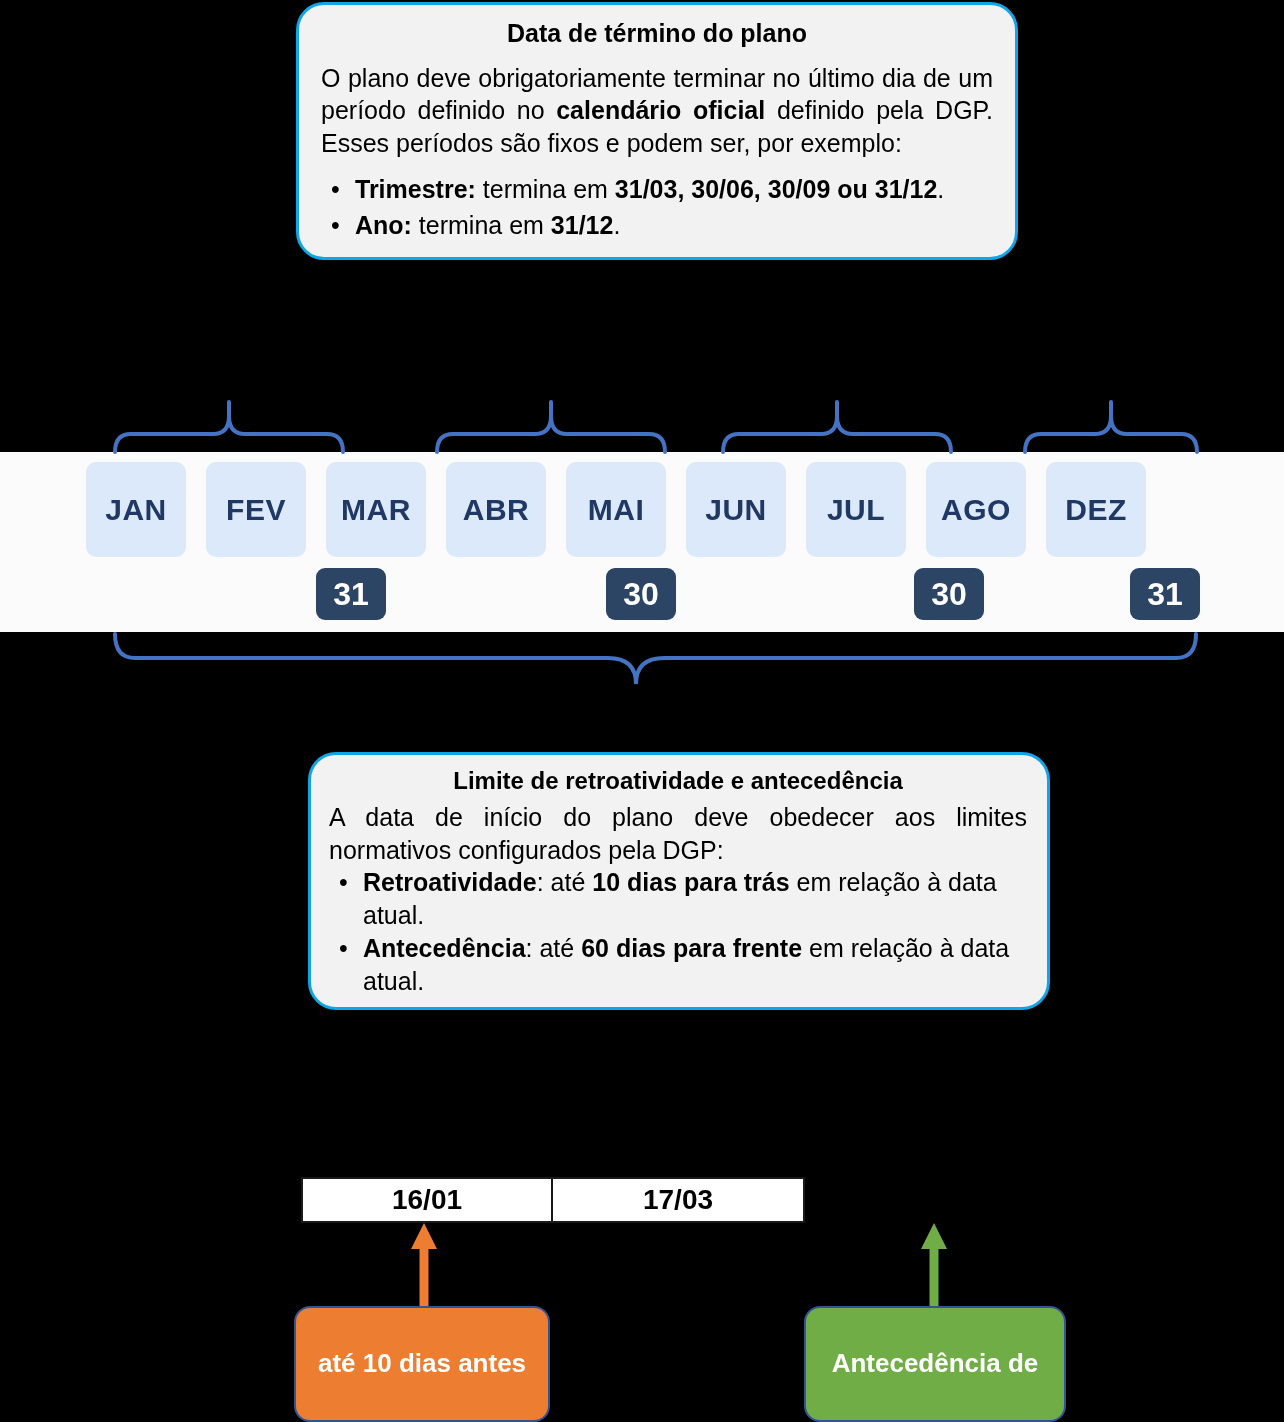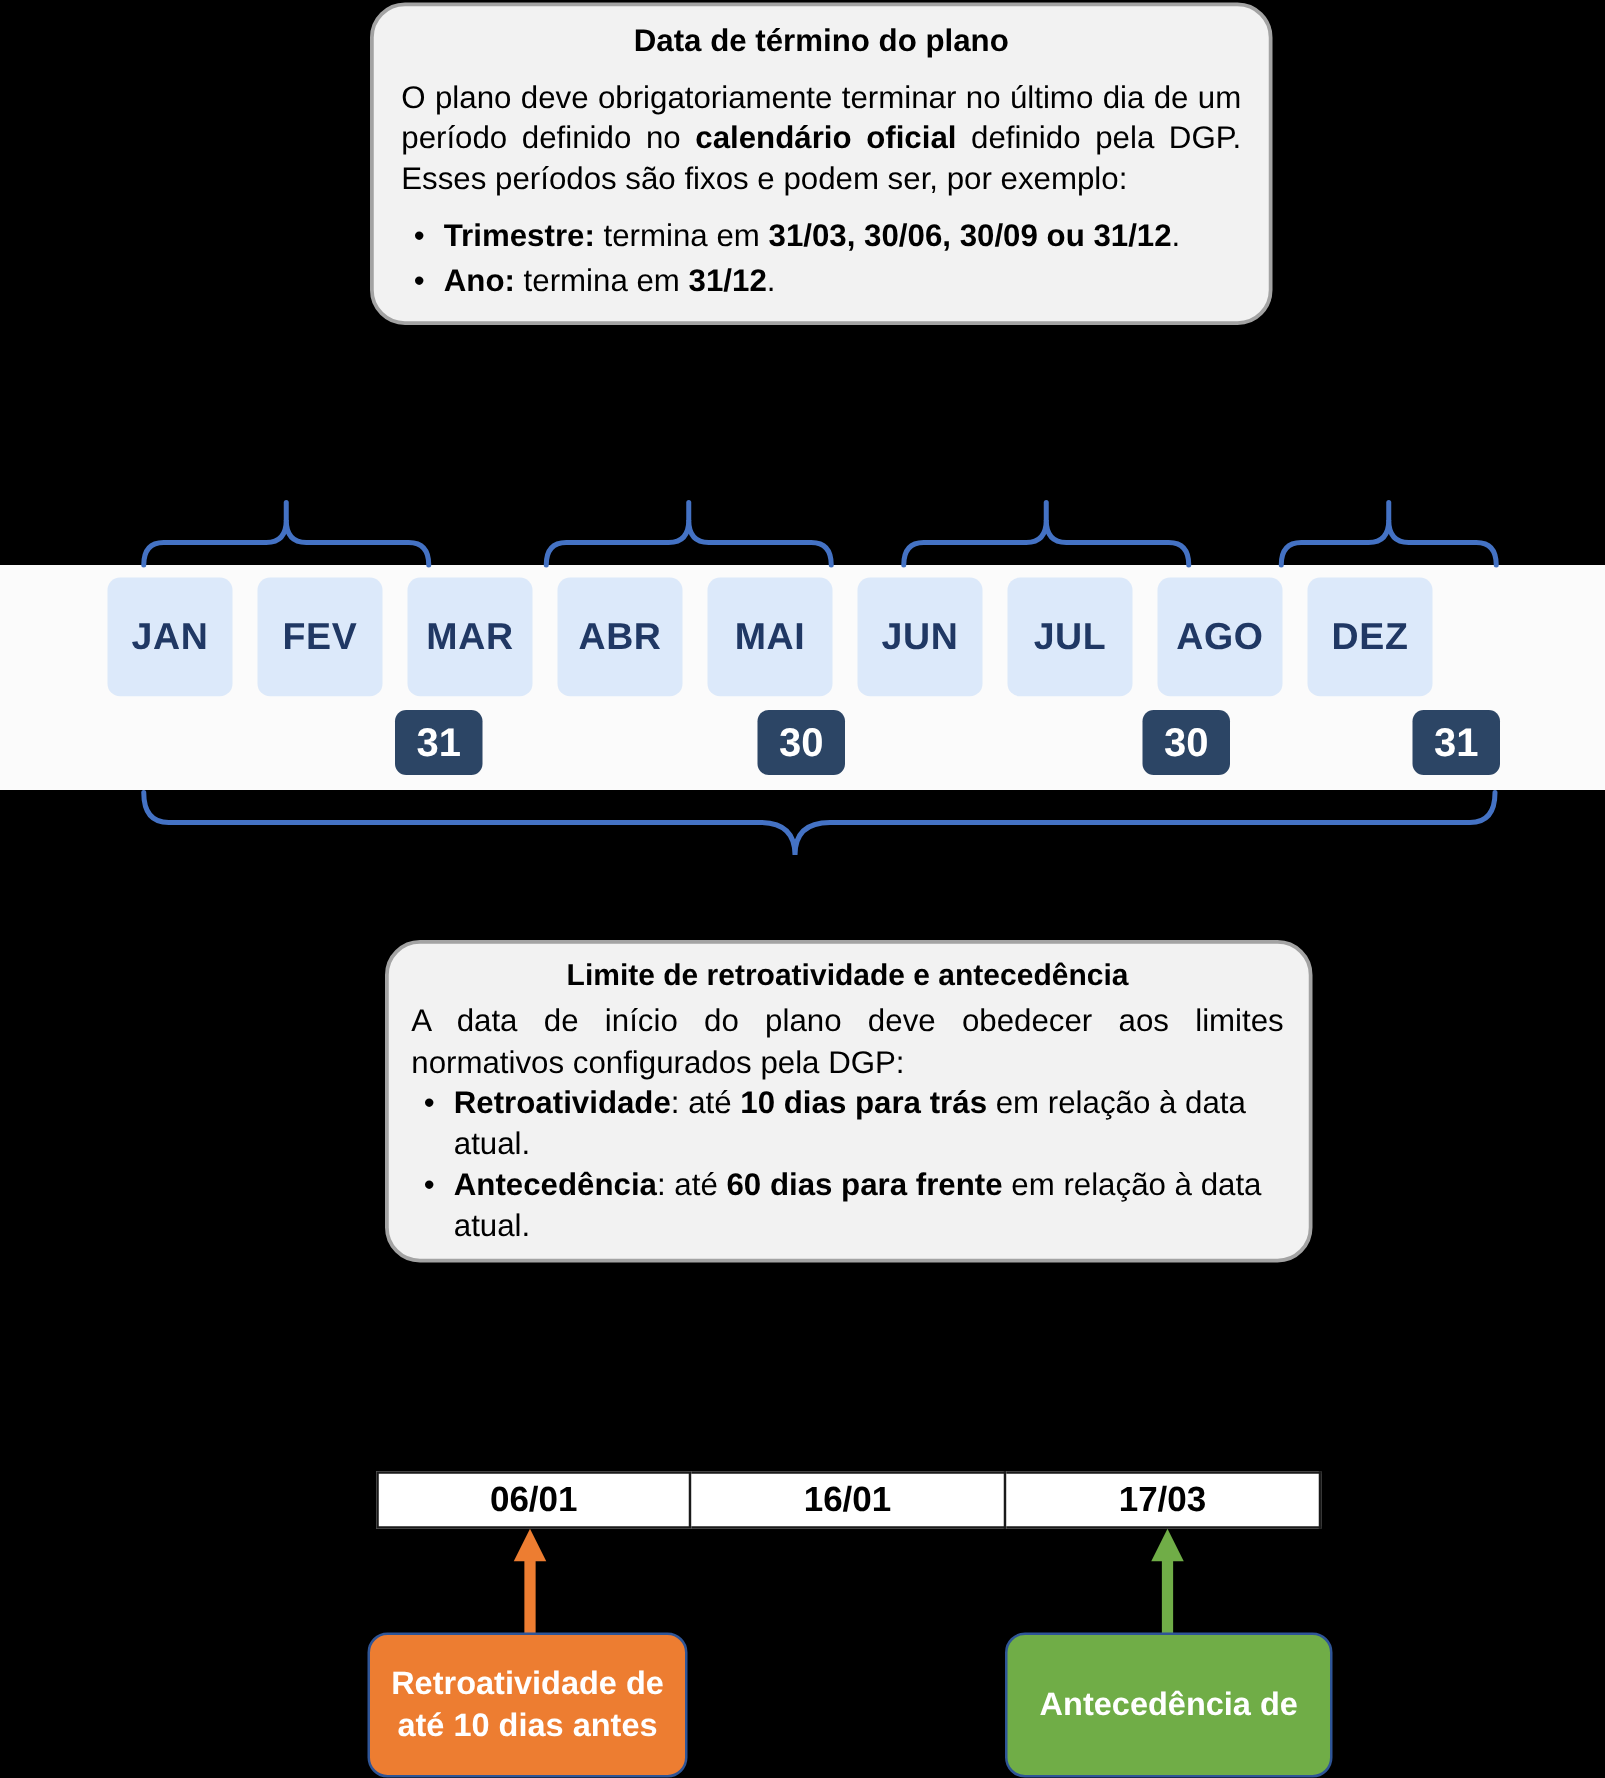--- a/index.html
+++ b/index.html
@@ -5,21 +5,21 @@
   html,body{margin:0;padding:0;background:#000;}
   body{
     width:1284px;height:1422px;position:relative;overflow:hidden;
     font-family:"Liberation Sans", sans-serif;
   }
 
   
   .callout{
     position:absolute;
     background:#F2F2F2;
-    border:3px solid #a3a3a3;
+    border:3px solid #0ea5e9;
     border-radius:28px;
     box-sizing:border-box;
   }
   .callout-title{
     text-align:center;
     font-weight:bold;
     color:#000;
   }
   .callout p{
     margin:0;
@@ -196,33 +196,31 @@
     <li>
       <span class="bullet-dot">•</span><b>Retroatividade</b><span>: até </span><b>10 dias para trás</b><span> em relação à data atual.</span>
     </li>
     <li>
       <span class="bullet-dot">•</span><b>Antecedência</b><span>: até </span><b>60 dias para frente</b><span> em relação à data atual.</span>
     </li>
   </ul>
 </div>
 
 <div id="date-strip">
-  <div class="date-cell">06/01</div>
   <div class="date-cell">16/01</div>
   <div class="date-cell">17/03</div>
 </div>
 
 <svg id="arrow-retro" class="arrow-svg" viewBox="0 0 36 95">
   <line x1="18" y1="95" x2="18" y2="22" stroke="#ED7D31" stroke-width="9"></line>
   <polygon points="18,0 31,26 5,26" fill="#ED7D31"></polygon>
 </svg>
 <svg id="arrow-ante" class="arrow-svg" viewBox="0 0 36 95">
   <line x1="18" y1="95" x2="18" y2="22" stroke="#70AD47" stroke-width="9"></line>
   <polygon points="18,0 31,26 5,26" fill="#70AD47"></polygon>
 </svg>
 
 <div class="legend-box" id="legend-retroatividade">
-  <span>Retroatividade de</span>
   <span>até 10 dias antes</span>
 </div>
 <div class="legend-box" id="legend-antecedencia">
   <span>Antecedência de</span>
 </div>
 
 </body></html>

